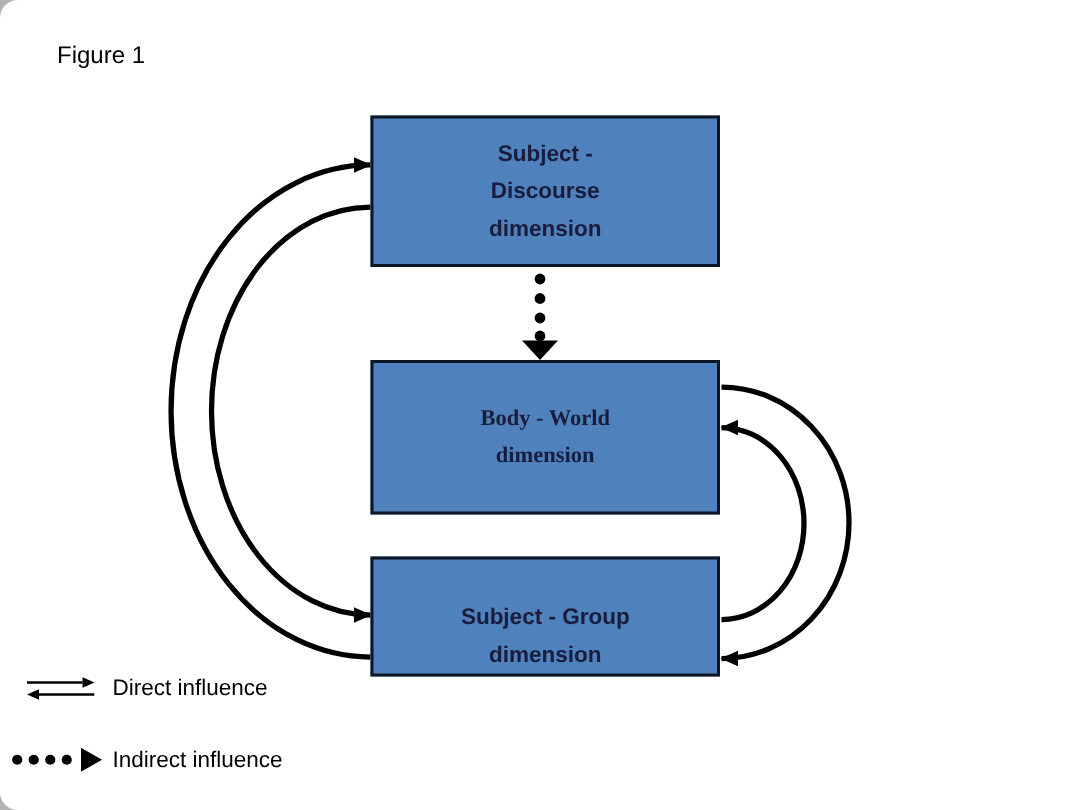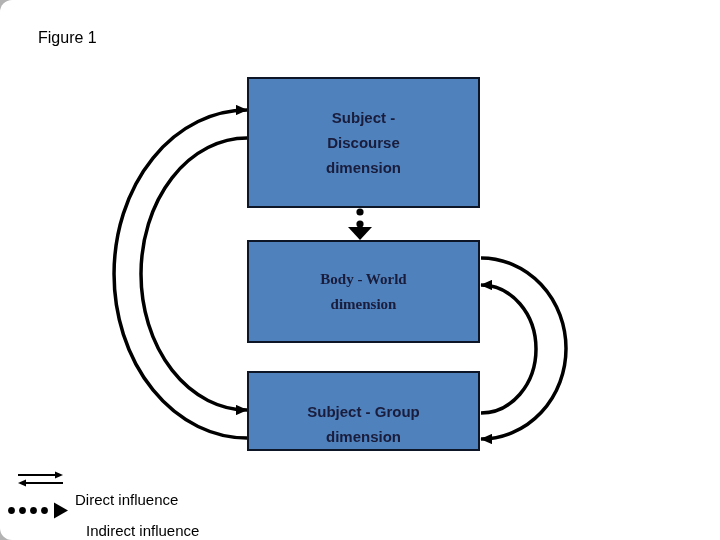--- a/index.html
+++ b/index.html
@@ -43,35 +43,34 @@
     justify-content: center;
     text-align: center;
   }
   .box-label {
     font-size: 15px;
     line-height: 25px;
     font-weight: bold;
     color: #191c3b;
     white-space: pre-line;
   }
-  .box-top    { top: 77px;  height: 131px; }
+  .box-top    { top: 77px;  height: 101px; }
   .box-middle { top: 240px; height: 103px; font-family: Liberation Serif, serif; }
   .box-bottom { top: 371px; height: 80px; align-items: flex-end; }
   .legend-row {
     position: absolute;
     display: flex;
     align-items: center;
   }
   .legend-row-direct   { left: 18px; top: 450px; gap: 12px; }
-  .legend-row-indirect { left: 8px;  top: 481px; gap: 18px; justify-content: flex-end; }
+  .legend-row-indirect { left: 8px;  top: 498px; gap: 7px; justify-content: flex-end; }
   .legend-label {
     font-size: 15px;
     color: #000000;
     white-space: nowrap;
-    margin-top: 41px;
   }
 </style>
 </head>
 <body>
 
 <div class="stage">
 
   <div class="figure-title">Figure 1</div>
 
   <svg class="arrows-layer" width="720" height="540" viewBox="0 0 720 540" xmlns="http://www.w3.org/2000/svg">

